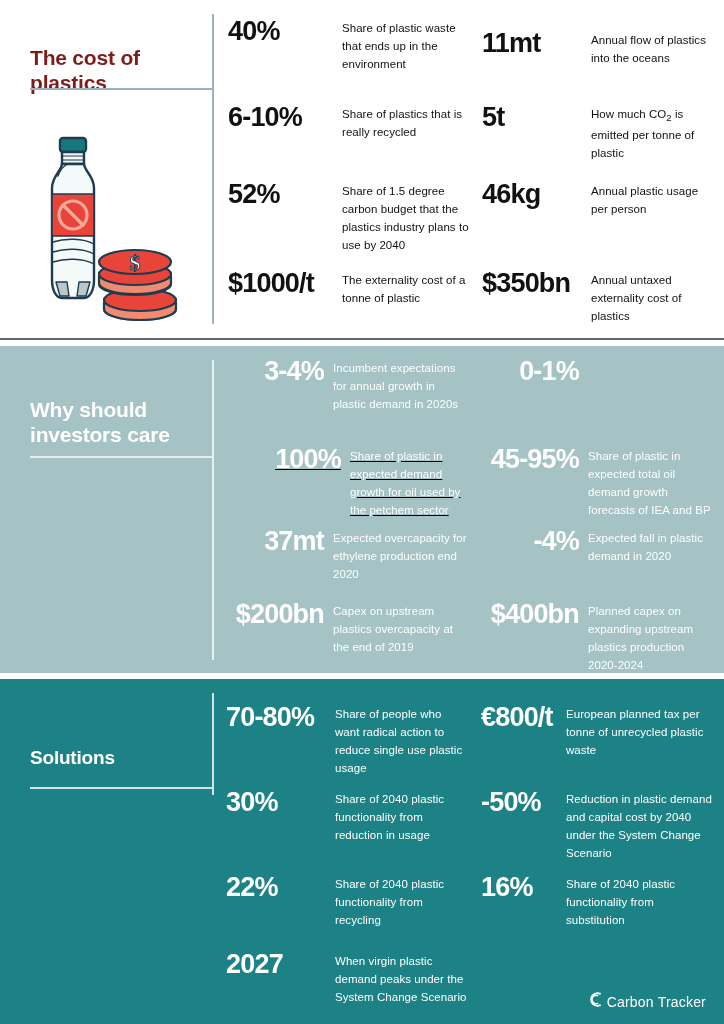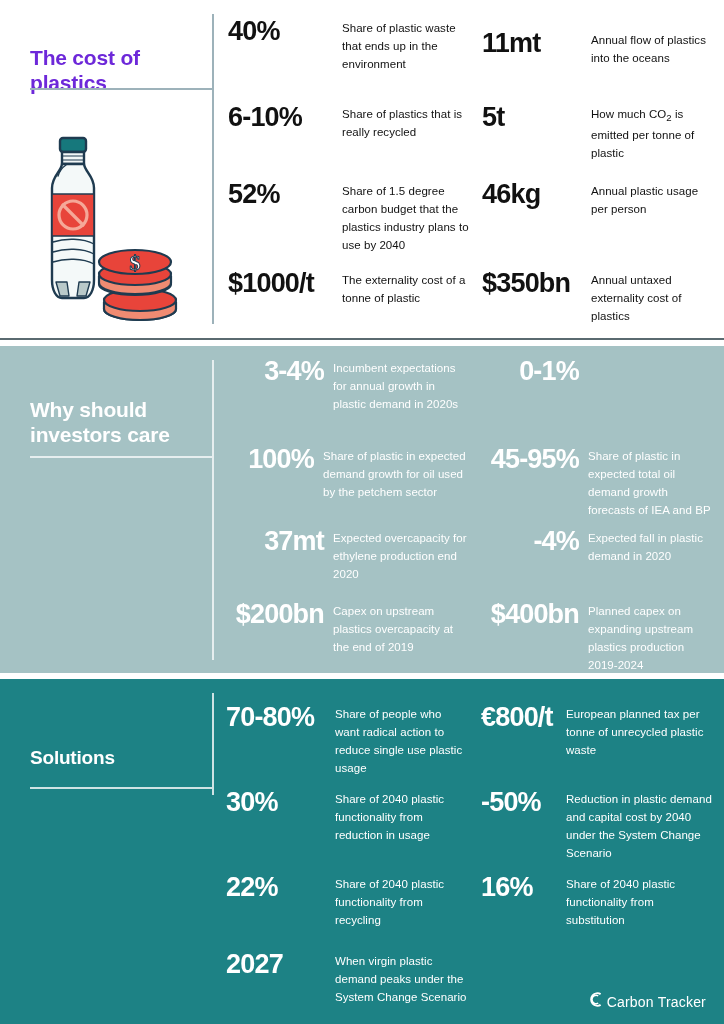--- a/index.html
+++ b/index.html
@@ -28,21 +28,21 @@
     padding:0;
   }
   .heading {
     font-weight:bold;
     line-height:1.18;
     letter-spacing:-0.2px;
     position:absolute;
     left:30px;
     white-space:pre-line;
   }
-  #section-cost .heading { color:#6d28d9; font-size:21px; top:46px; }
+  #section-cost .heading { color:#7f1d1d; font-size:21px; top:46px; }
   #section-investors .heading { color:#ffffff; font-size:21px; top:52px; }
   #section-solutions .heading { color:#ffffff; font-size:19px; top:68px; }
 
   
   .head-rule { position:absolute; left:30px; height:2px; }
   #section-cost .head-rule { top:88px; width:182px; background:#9db2ba; }
   #section-investors .head-rule { top:110px; width:182px; background:#e6eeef; }
   #section-solutions .head-rule { top:108px; width:182px; background:#cfe3e4; }
 
   
@@ -232,21 +232,21 @@
       </svg>
     </div>
   </div>
 
   <div class="stats-wrap">
     <div class="stat-col">
       <div class="stat" style="top:12px;left:10px;">
         <div class="val-box"><span class="value">3-4%</span></div>
         <div class="lbl-box"><span class="label">Incumbent expectations for annual growth in plastic demand in 2020s</span></div>
       </div>
-      <div class="stat" style="top:100px;left:0;">
+      <div class="stat" style="top:100px;left:27px;text-decoration:underline;">
         <div class="val-box"><span class="value">100%</span></div>
         <div class="lbl-box"><span class="label">Share of plastic in expected demand growth for oil used by the petchem sector</span></div>
       </div>
       <div class="stat" style="top:182px;left:10px;">
         <div class="val-box"><span class="value">37mt</span></div>
         <div class="lbl-box"><span class="label">Expected overcapacity for ethylene production end 2020</span></div>
       </div>
       <div class="stat" style="top:255px;left:10px;">
         <div class="val-box"><span class="value">$200bn</span></div>
         <div class="lbl-box"><span class="label">Capex on upstream plastics overcapacity at the end of 2019</span></div>
@@ -259,21 +259,21 @@
       <div class="stat" style="top:100px;left:10px;">
         <div class="val-box"><span class="value">45-95%</span></div>
         <div class="lbl-box"><span class="label">Share of plastic in expected total oil demand growth forecasts of IEA and BP</span></div>
       </div>
       <div class="stat" style="top:182px;left:10px;">
         <div class="val-box"><span class="value">-4%</span></div>
         <div class="lbl-box"><span class="label">Expected fall in plastic demand in 2020</span></div>
       </div>
       <div class="stat" style="top:255px;left:10px;">
         <div class="val-box"><span class="value">$400bn</span></div>
-        <div class="lbl-box"><span class="label">Planned capex on expanding upstream plastics production 2019-2024</span></div>
+        <div class="lbl-box"><span class="label">Planned capex on expanding upstream plastics production 2020-2024</span></div>
       </div>
     </div>
   </div>
 </div>
 
 <div class="gap"></div>
 
 <div class="section" id="section-solutions">
   <div class="left-col">
     <div class="heading">Solutions</div>

